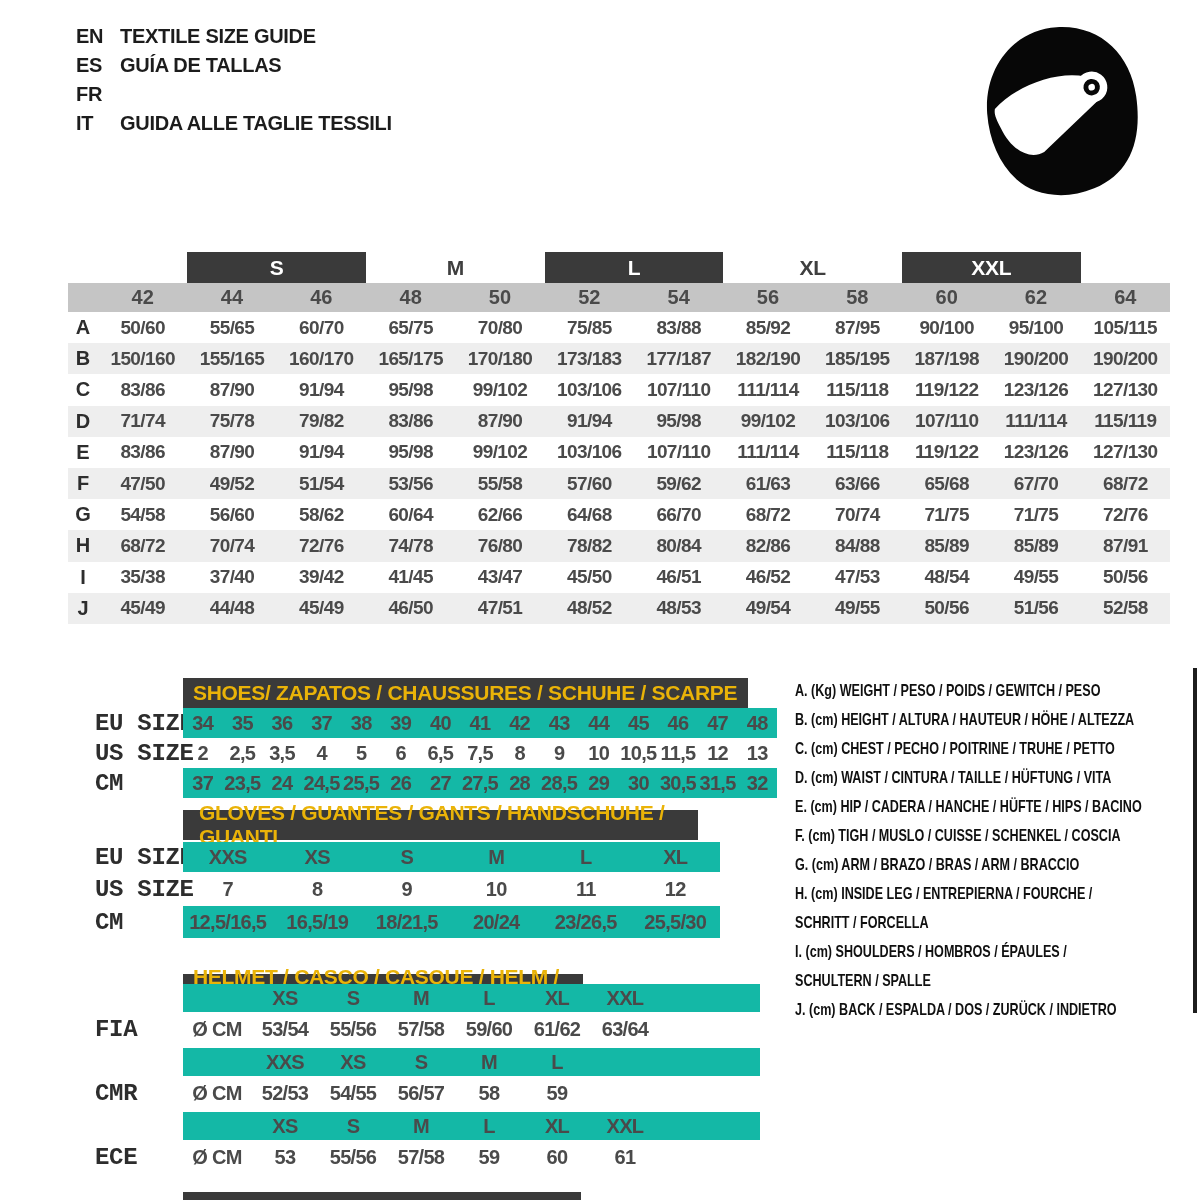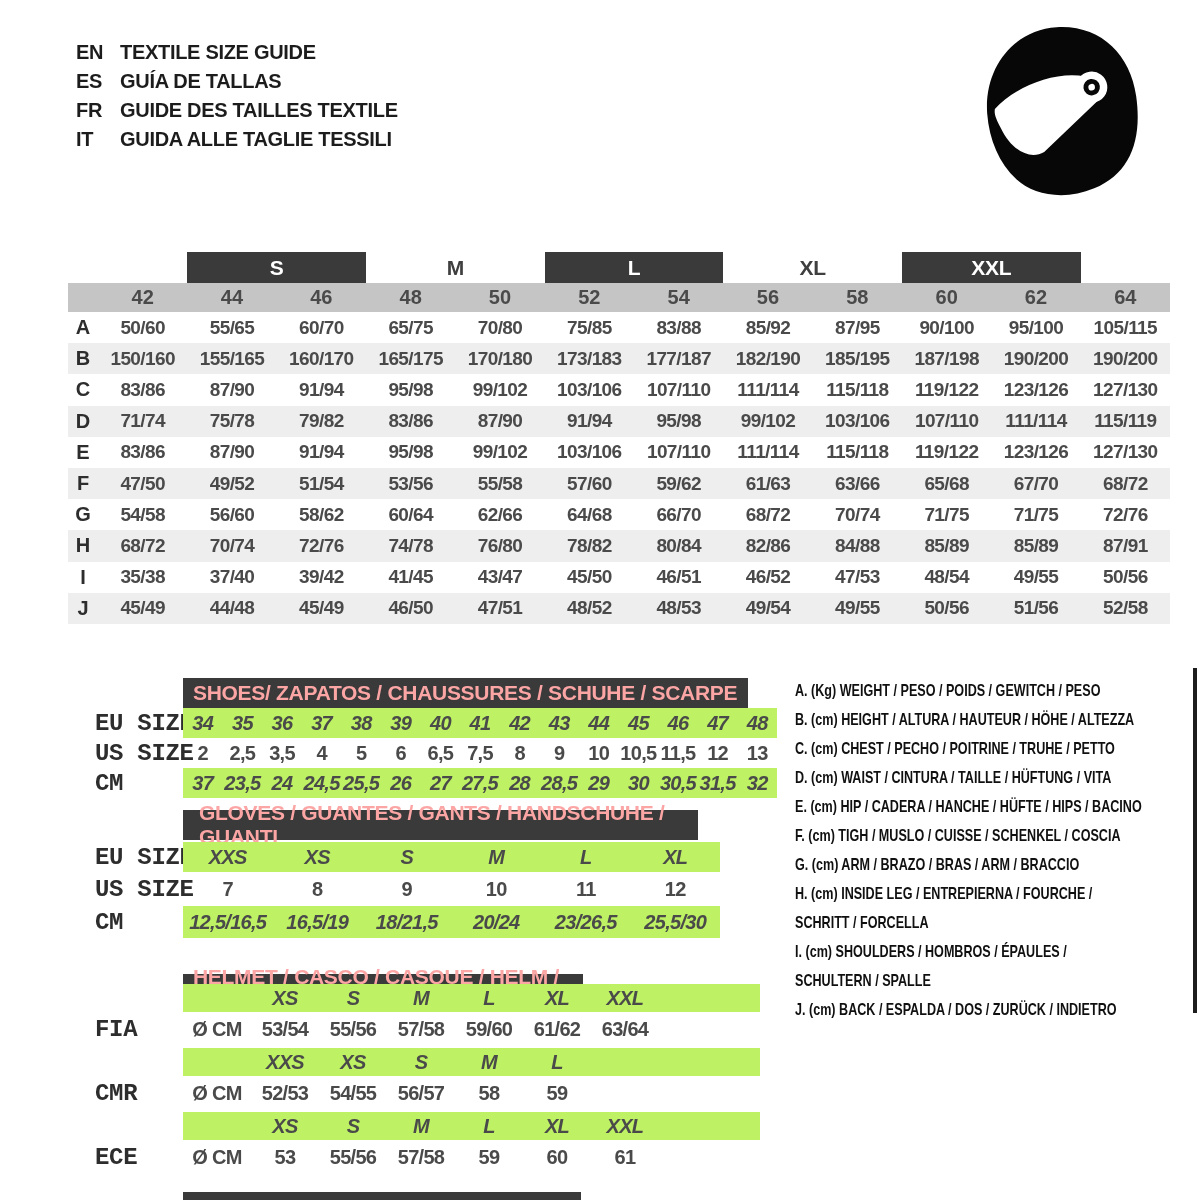--- a/index.html
+++ b/index.html
@@ -1,51 +1,51 @@
 <!DOCTYPE html>
 <html><head>
 <meta charset="utf-8">
 <style>
   html,body{margin:0;padding:0;background:#fff;}
   .page{position:relative;width:1200px;height:1200px;background:#fff;overflow:hidden;
         font-family:"Liberation Sans", sans-serif;color:#222;}
 
   
-  .langs{position:absolute;left:76px;top:38px;}
+  .langs{position:absolute;left:76px;top:22px;}
   .lang-row{display:flex;height:29px;align-items:center;font-weight:bold;font-size:20px;color:#1c1c1c;letter-spacing:-0.3px;}
   .lang-row .code{width:44px;flex:0 0 44px;}
   .helmet-icon{position:absolute;left:978px;top:24px;width:168px;height:178px;}
 
   
   .textile{position:absolute;left:68px;top:252px;width:1102px;}
   .band-row,.num-row,.trow{display:grid;grid-template-columns:30px repeat(12,1fr);}
   .band-row{height:31px;}
   .band{display:flex;align-items:center;justify-content:center;font-weight:bold;font-size:21px;color:#3f3f3f;letter-spacing:-0.3px;}
   .band.boxed{background:#3a3a3a;color:#fff;}
   .num-row{height:29px;background:#c5c5c5;align-items:center;}
   .num-row .cell{text-align:center;font-weight:bold;font-size:20px;color:#4a4a4a;}
   .trow{height:31.2px;align-items:center;}
   .trow.striped{background:#eeeeee;}
   .rowletter{text-align:center;font-weight:bold;font-size:20px;color:#2d2d2d;}
   .trow .cell{text-align:center;font-weight:bold;font-size:19px;color:#4a4a4a;letter-spacing:-0.6px;}
 
   
-  .sec-bar{position:absolute;background:#3a3a3a;color:#fca5a5;font-weight:bold;font-size:21px;
+  .sec-bar{position:absolute;background:#3a3a3a;color:#eab308;font-weight:bold;font-size:21px;
            display:flex;align-items:center;padding-left:10px;letter-spacing:-0.3px;box-sizing:border-box;}
   #shoes-bar{left:183px;top:678px;width:565px;height:30px;}
   #gloves-bar{left:183px;top:810px;width:515px;height:30px;padding-left:16px;}
   #helmet-bar{left:183px;top:950px;width:400px;height:30px;margin-top:24px;}
 
   
   .row-abs{position:absolute;left:0;width:1200px;height:30px;}
   .row-label{position:absolute;left:95px;top:50%;transform:translateY(-50%);
              font-weight:bold;font-size:24px;color:#2d2d2d;letter-spacing:-0.3px;font-family:Liberation Mono, monospace;}
   .sgrid{position:absolute;left:183px;top:0;height:100%;display:grid;align-items:center;}
   .sgrid .cell{text-align:center;font-weight:bold;font-size:20px;color:#4a4a4a;letter-spacing:-0.7px;}
-  .sgrid.gray{background:#bef264;font-style:italic;}
+  .sgrid.gray{background:#14b8a6;}
   .shoes-grid{width:594px;grid-template-columns:repeat(15,1fr);}
   .gloves-grid{width:537px;grid-template-columns:repeat(6,1fr);}
   .helmet-grid{width:577px;grid-template-columns:68px repeat(6,68px) 1fr;}
 
   #shoes-eu{top:708px;} #shoes-us{top:738px;} #shoes-cm{top:768px;}
   #gloves-eu{top:842px;} #gloves-us{top:874px;} #gloves-cm{top:906px;height:32px;}
 
   
   .legend{position:absolute;left:795px;top:676px;width:500px;
           transform:scaleX(0.74);transform-origin:left top;
@@ -64,21 +64,20 @@
       <div class="lang-row">
         <span class="code">EN</span>
         <span class="title">TEXTILE SIZE GUIDE</span>
       </div>
       <div class="lang-row">
         <span class="code">ES</span>
         <span class="title">GUÍA DE TALLAS</span>
       </div>
       <div class="lang-row">
         <span class="code">FR</span>
-        <span class="title">GUIDE DES TAILLES TEXTILE</span>
       </div>
       <div class="lang-row">
         <span class="code">IT</span>
         <span class="title">GUIDA ALLE TAGLIE TESSILI</span>
       </div>
     </div>
 
   <div class="helmet-icon">
     <svg viewBox="0 0 100 108" width="168" height="178">
       <g transform="rotate(-8 50 54)">

